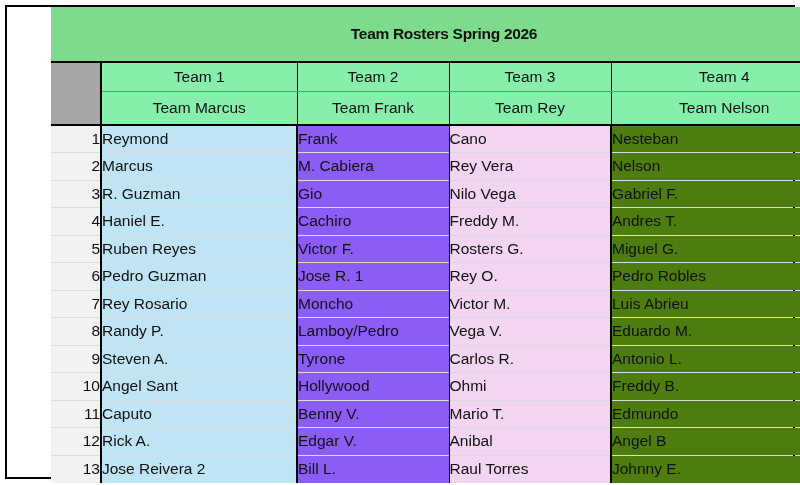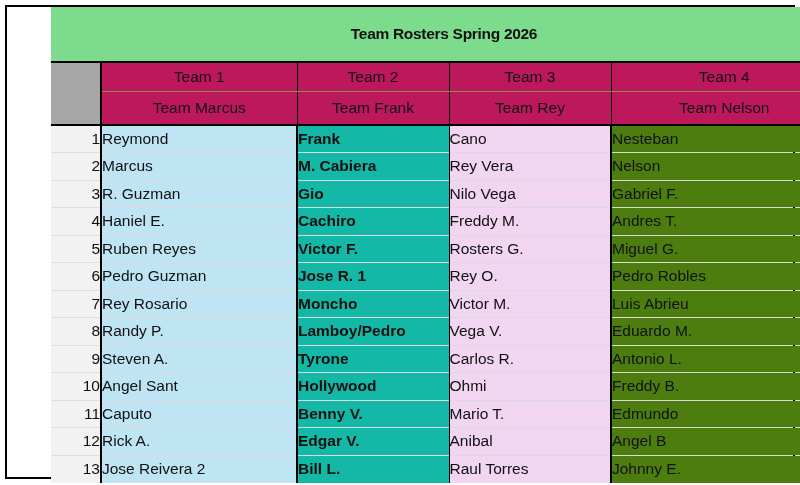--- a/index.html
+++ b/index.html
@@ -60,21 +60,21 @@
 
   
   tr.header-row-1 { height: 29px; }
   tr.header-row-2 { height: 34px; }
   td.corner-cell {
     background: #a6a6a6;
     border-right: 2px solid #000000;
     border-bottom: 2px solid #000000;
   }
   td.team-num, td.team-name {
-    background: #be185d;
+    background: #86efac;
     text-align: center;
     font-size: 15.5px;
     border-right: 1.5px solid #000000;
   }
   td.team-num { border-bottom: 1px solid #8a8a55; }
   td.team-name { border-bottom: 2px solid #000000; }
   td.team-num.last, td.team-name.last { border-right: none; }
 
   
   tr.data-row { height: 27.5px; }
@@ -85,21 +85,21 @@
     font-size: 15.5px;
     color: #111111;
     border-right: 2px solid #000000;
     border-bottom: 1px solid #dcdcdc;
   }
   td.cell {
     padding-left: 6px;
     border-bottom: 1px solid rgba(0,0,0,0.14);
   }
   td.col1 { background: #bfe4f4; border-right: 2px solid #000000; }
-  td.col2 { background: #14b8a6; border-right: 1.5px solid #000000; font-weight: bold; }
+  td.col2 { background: #8b5cf6; border-right: 1.5px solid #000000; }
   td.col3 { background: #f1d5f1; border-right: 2px solid #000000; }
   td.col4 { background: #4d7c0f; }
   tr.data-row.last td { border-bottom: none; }
 </style>
 </head>
 <body>
 
 <div id="roster-sheet">
   <table class="roster">
     <colgroup>

